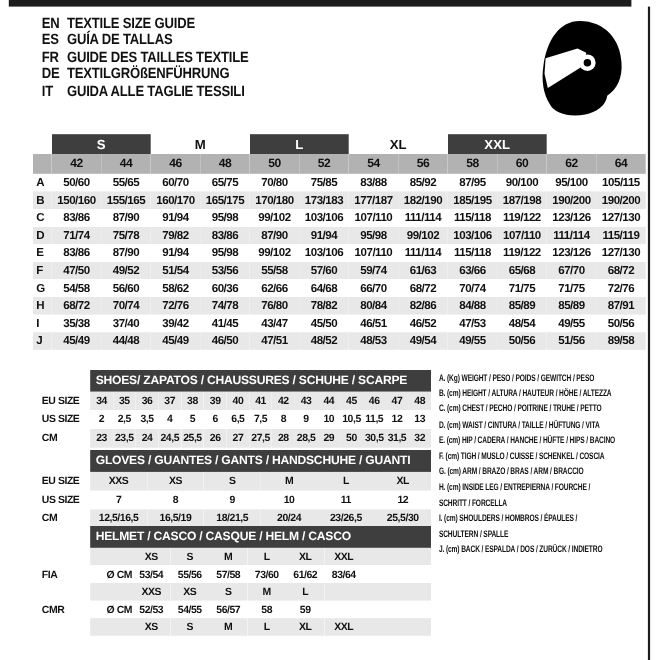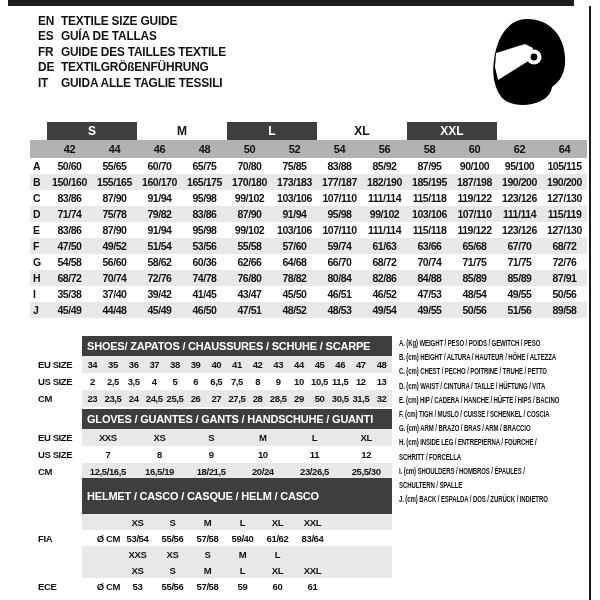--- a/index.html
+++ b/index.html
@@ -48,21 +48,21 @@
   .gloves-tbl{left:30px;top:409px;}
 
   
   .helm-tbl{left:30px;top:478px;}
   .helm-tbl table{width:362px;}
   .helm-tbl col.rl{width:52px;} .helm-tbl col.oc{width:38px;} .helm-tbl col.sz{width:35px;}
   .helm-tbl td{height:16px;text-align:center;font-size:9.5px;letter-spacing:-0.4px;}
   .helm-tbl td.rl{text-align:left;padding-left:8px;background:#fff;}
   .helm-tbl td.oc{text-align:right;padding-left:6px;}
   .helm-tbl td.bar{background:#3e3e3e;color:#fff;text-align:left;padding-left:5px;
-                   font-size:11px;letter-spacing:-0.2px;height:36px;}
+                   font-size:11px;letter-spacing:-0.2px;height:20px;}
   .helm-tbl tr.h-sizes td{background:#e8e8e8;}
   .helm-tbl tr.h-sizes td.rl{background:#fff;}
   .helm-tbl tr.h-vals td{background:#fff;}
 
   
   .legend{left:399px;top:336px;width:300px;transform:scaleX(0.70);transform-origin:left top;
           font-weight:bold;font-size:8.6px;line-height:14.2px;letter-spacing:-0.15px;}
   .lg-line{white-space:nowrap;}
 </style>
 </head>
@@ -715,21 +715,21 @@
         <tr class="h-vals">
           <td class="rl">FIA</td>
           <td class="oc">Ø CM</td>
 
             <td>53/54</td>
 
             <td>55/56</td>
 
             <td>57/58</td>
 
-            <td>59/40</td>
+            <td>73/60</td>
 
             <td>61/62</td>
 
             <td>83/64</td>
 
           <td></td>
         </tr>
 
         <tr class="h-sizes">
           <td class="rl"></td>
@@ -742,57 +742,57 @@
             <td>S</td>
 
             <td>M</td>
 
             <td>L</td>
 
             <td></td>
 
           <td></td>
         </tr>
+        <tr class="h-vals">
+          <td class="rl">CMR</td>
+          <td class="oc">Ø CM</td>
+
+            <td>52/53</td>
+
+            <td>54/55</td>
+
+            <td>56/57</td>
+
+            <td>58</td>
+
+            <td>59</td>
+
+            <td></td>
+
+          <td></td>
+        </tr>
 
         <tr class="h-sizes">
           <td class="rl"></td>
           <td class="oc"></td>
 
             <td>XS</td>
 
             <td>S</td>
 
             <td>M</td>
 
             <td>L</td>
 
             <td>XL</td>
 
             <td>XXL</td>
 
           <td></td>
         </tr>
-        <tr class="h-vals">
-          <td class="rl">ECE</td>
-          <td class="oc">Ø CM</td>
-
-            <td>53</td>
-
-            <td>55/56</td>
-
-            <td>57/58</td>
-
-            <td>59</td>
-
-            <td>60</td>
-
-            <td>61</td>
-
-          <td></td>
-        </tr>
 
     </tbody>
   </table>
 </div>
 
 <div class="abs legend">
 
     <div class="lg-line">A. (Kg) WEIGHT / PESO / POIDS / GEWITCH / PESO</div>
 
     <div class="lg-line">B. (cm) HEIGHT / ALTURA / HAUTEUR / HÖHE / ALTEZZA</div>

